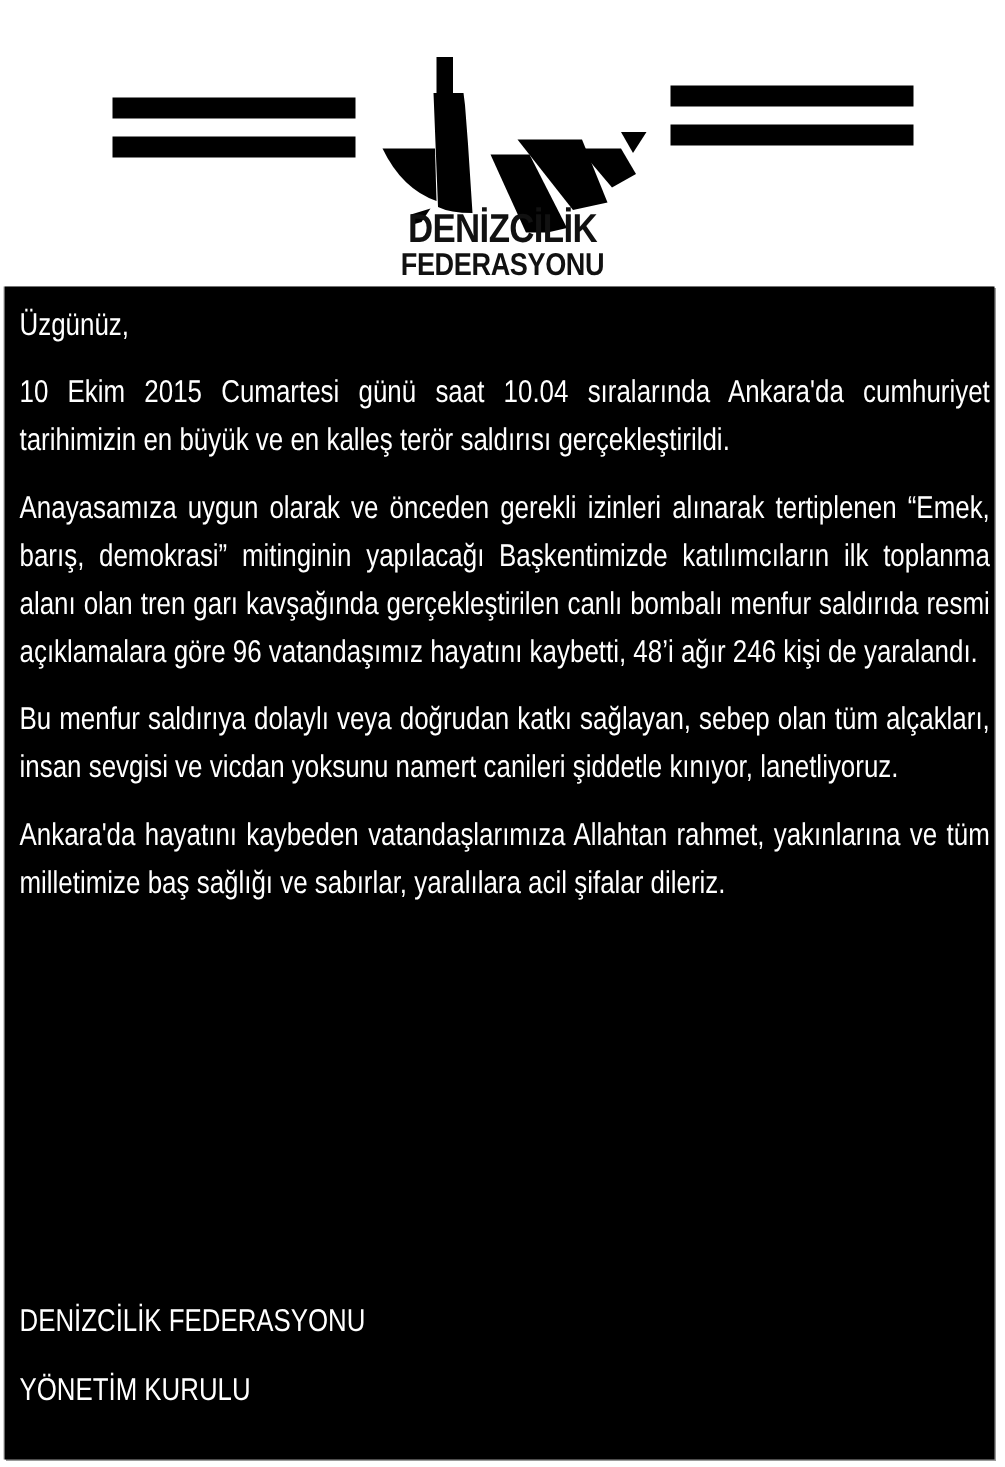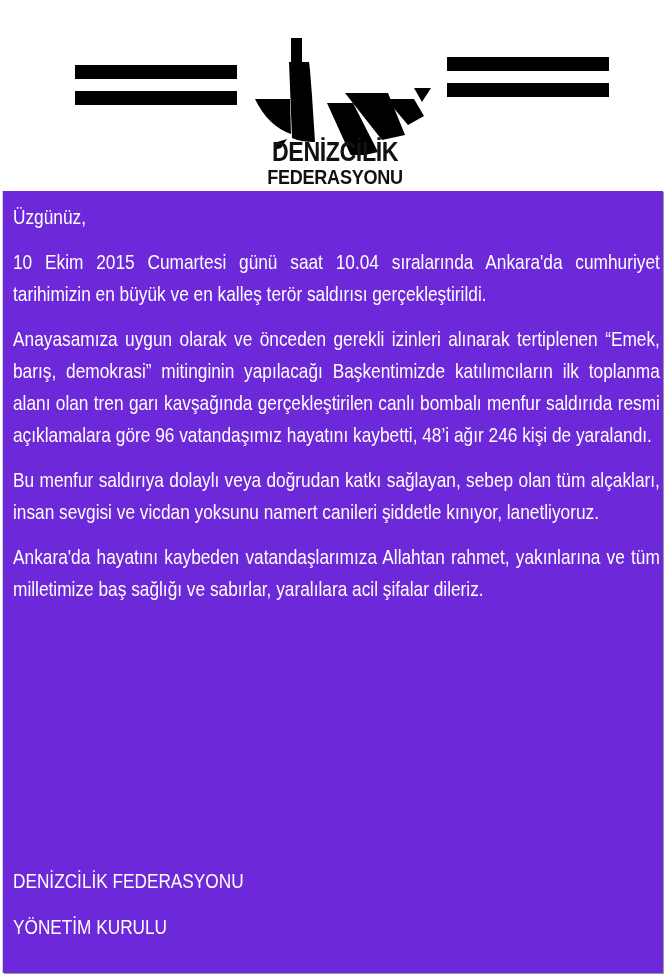--- a/index.html
+++ b/index.html
@@ -40,21 +40,21 @@
   #brand-sub {
     top: 165px;
     font-size: 21px;
     letter-spacing: -0.3px;
     transform: scaleX(0.86);
   }
   #message-box {
     position: absolute;
     left: 3px; top: 191px;
     width: 660px; height: 782px;
-    background: #6d28d9;
+    background: #000000;
     box-shadow: 1px 1px 0 #9a9a9a, -1px 0 0 #cfcfcf;
   }
   #message-text {
     position: absolute;
     left: 10px; top: 10px;
     width: 652px;
     color: #ffffff;
     font-size: 21px;
     line-height: 32px;
     text-align: justify;

